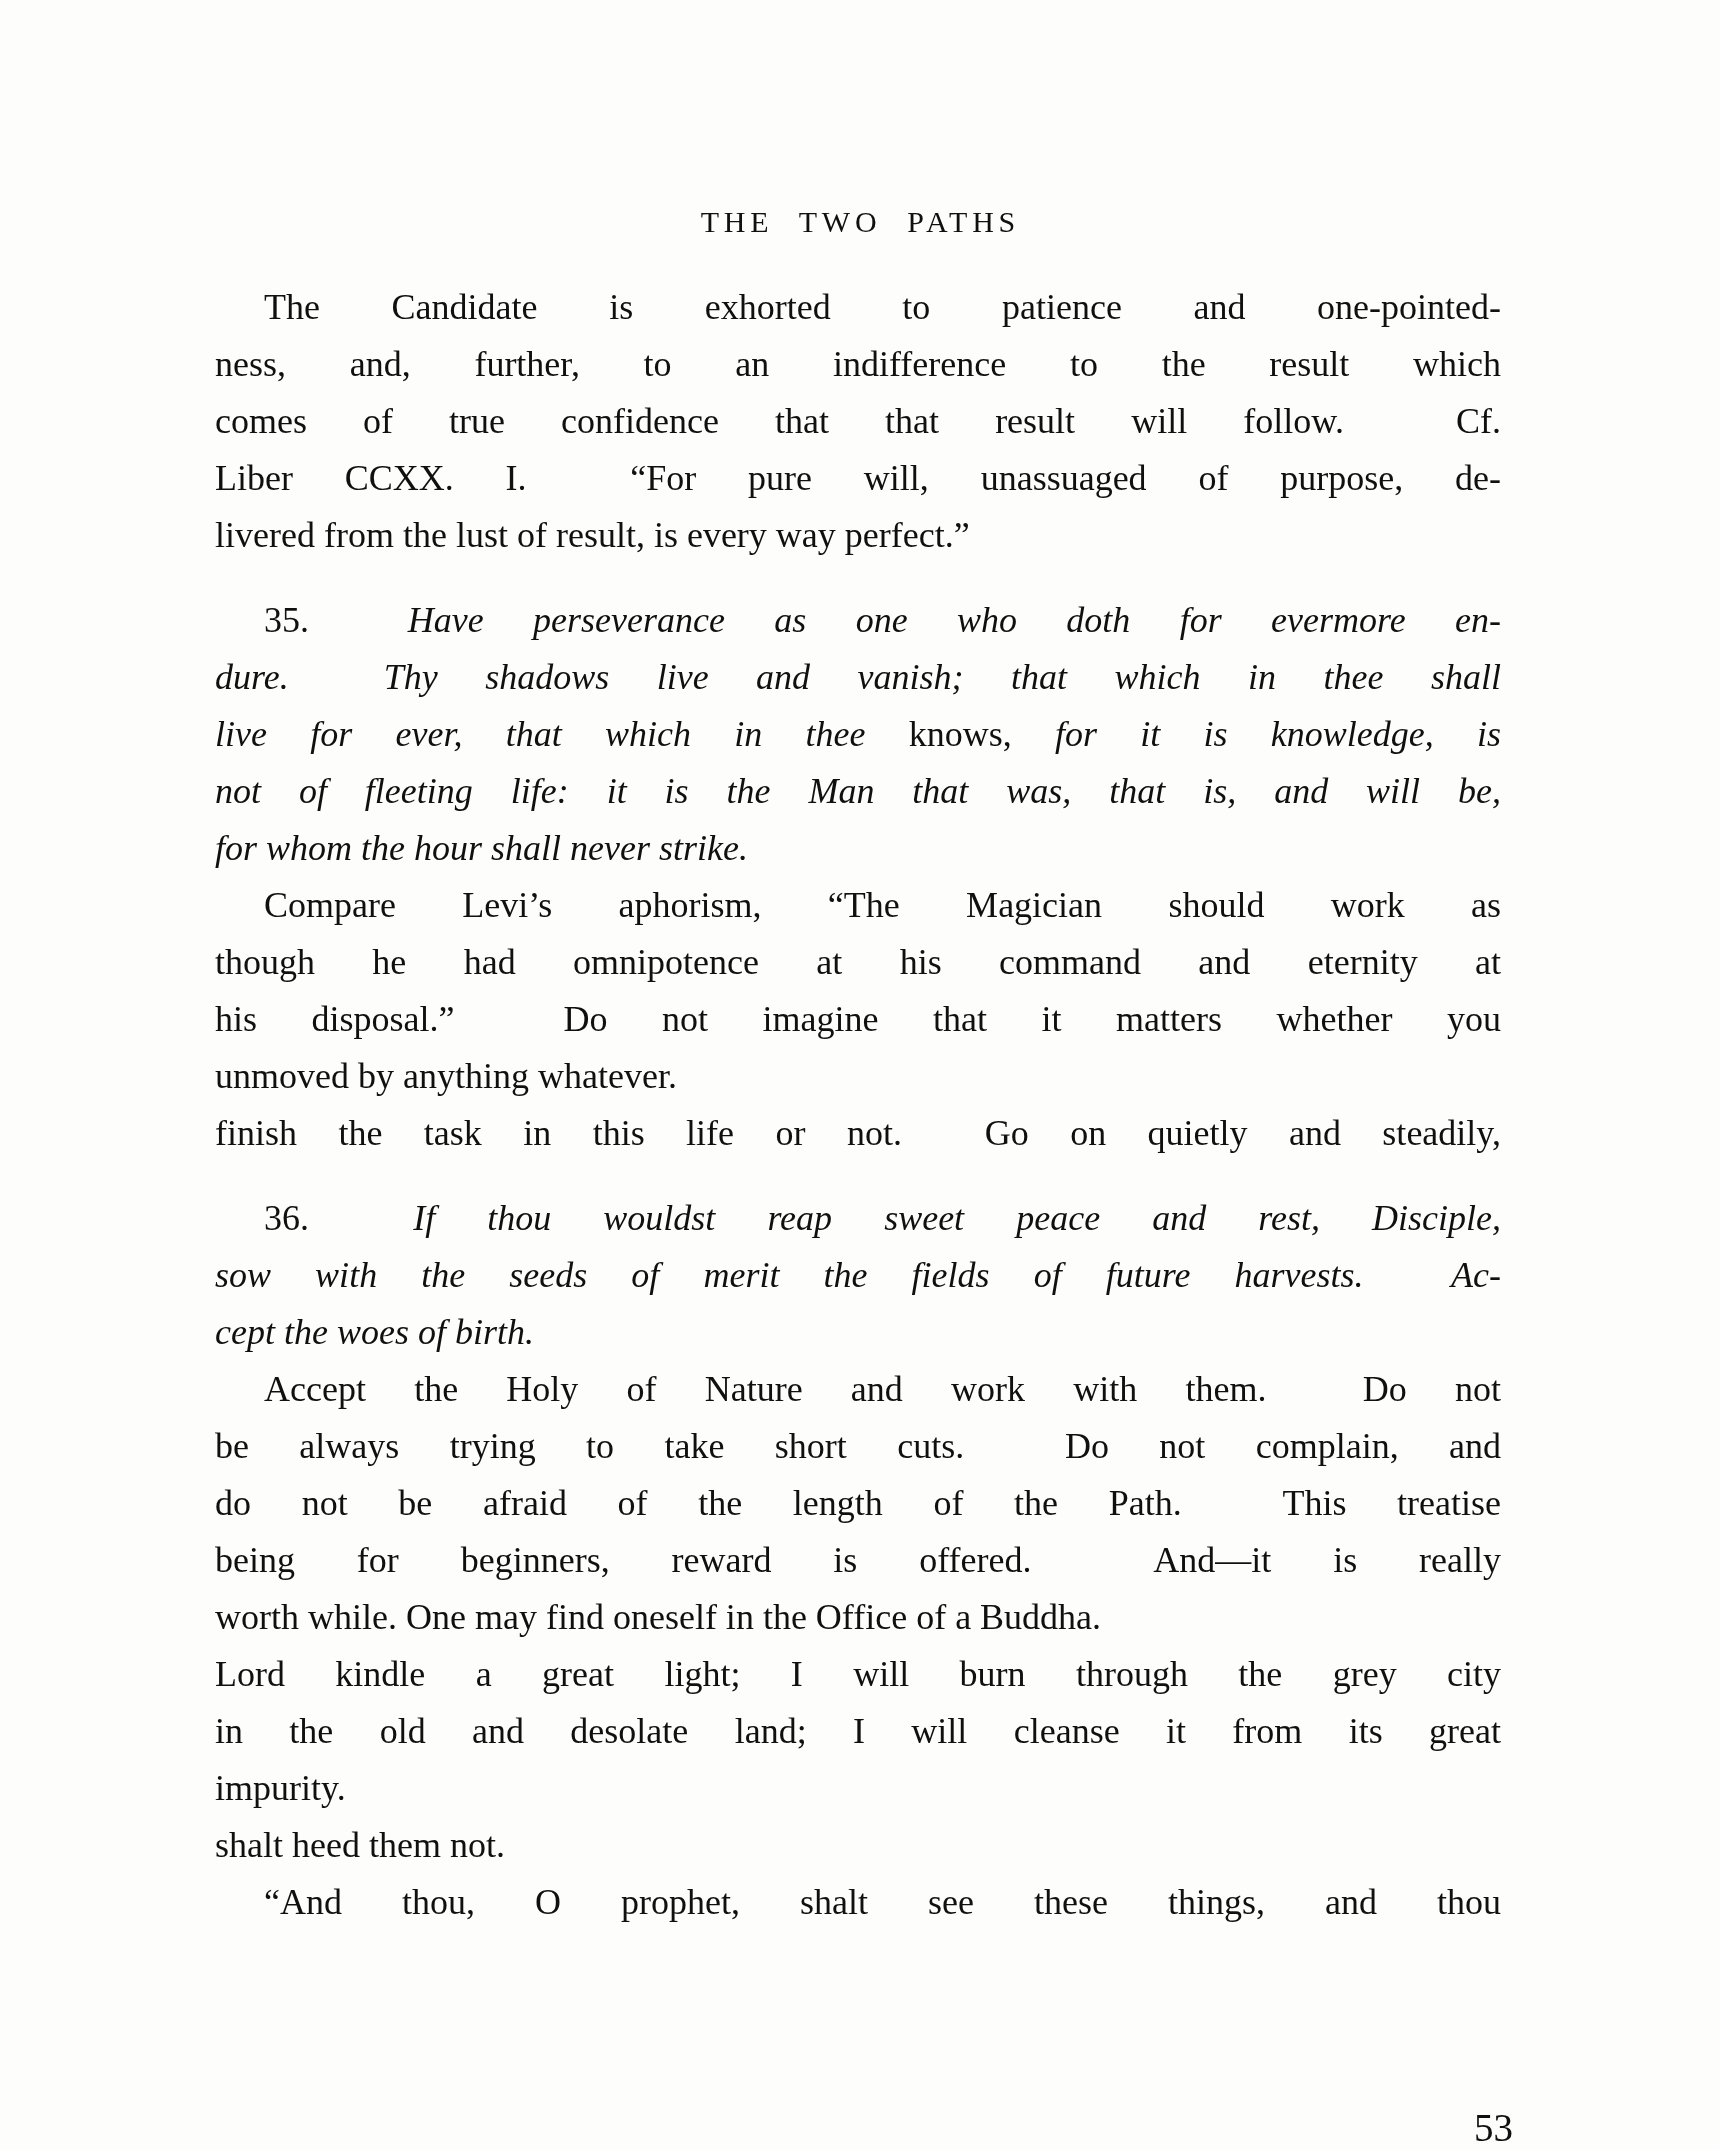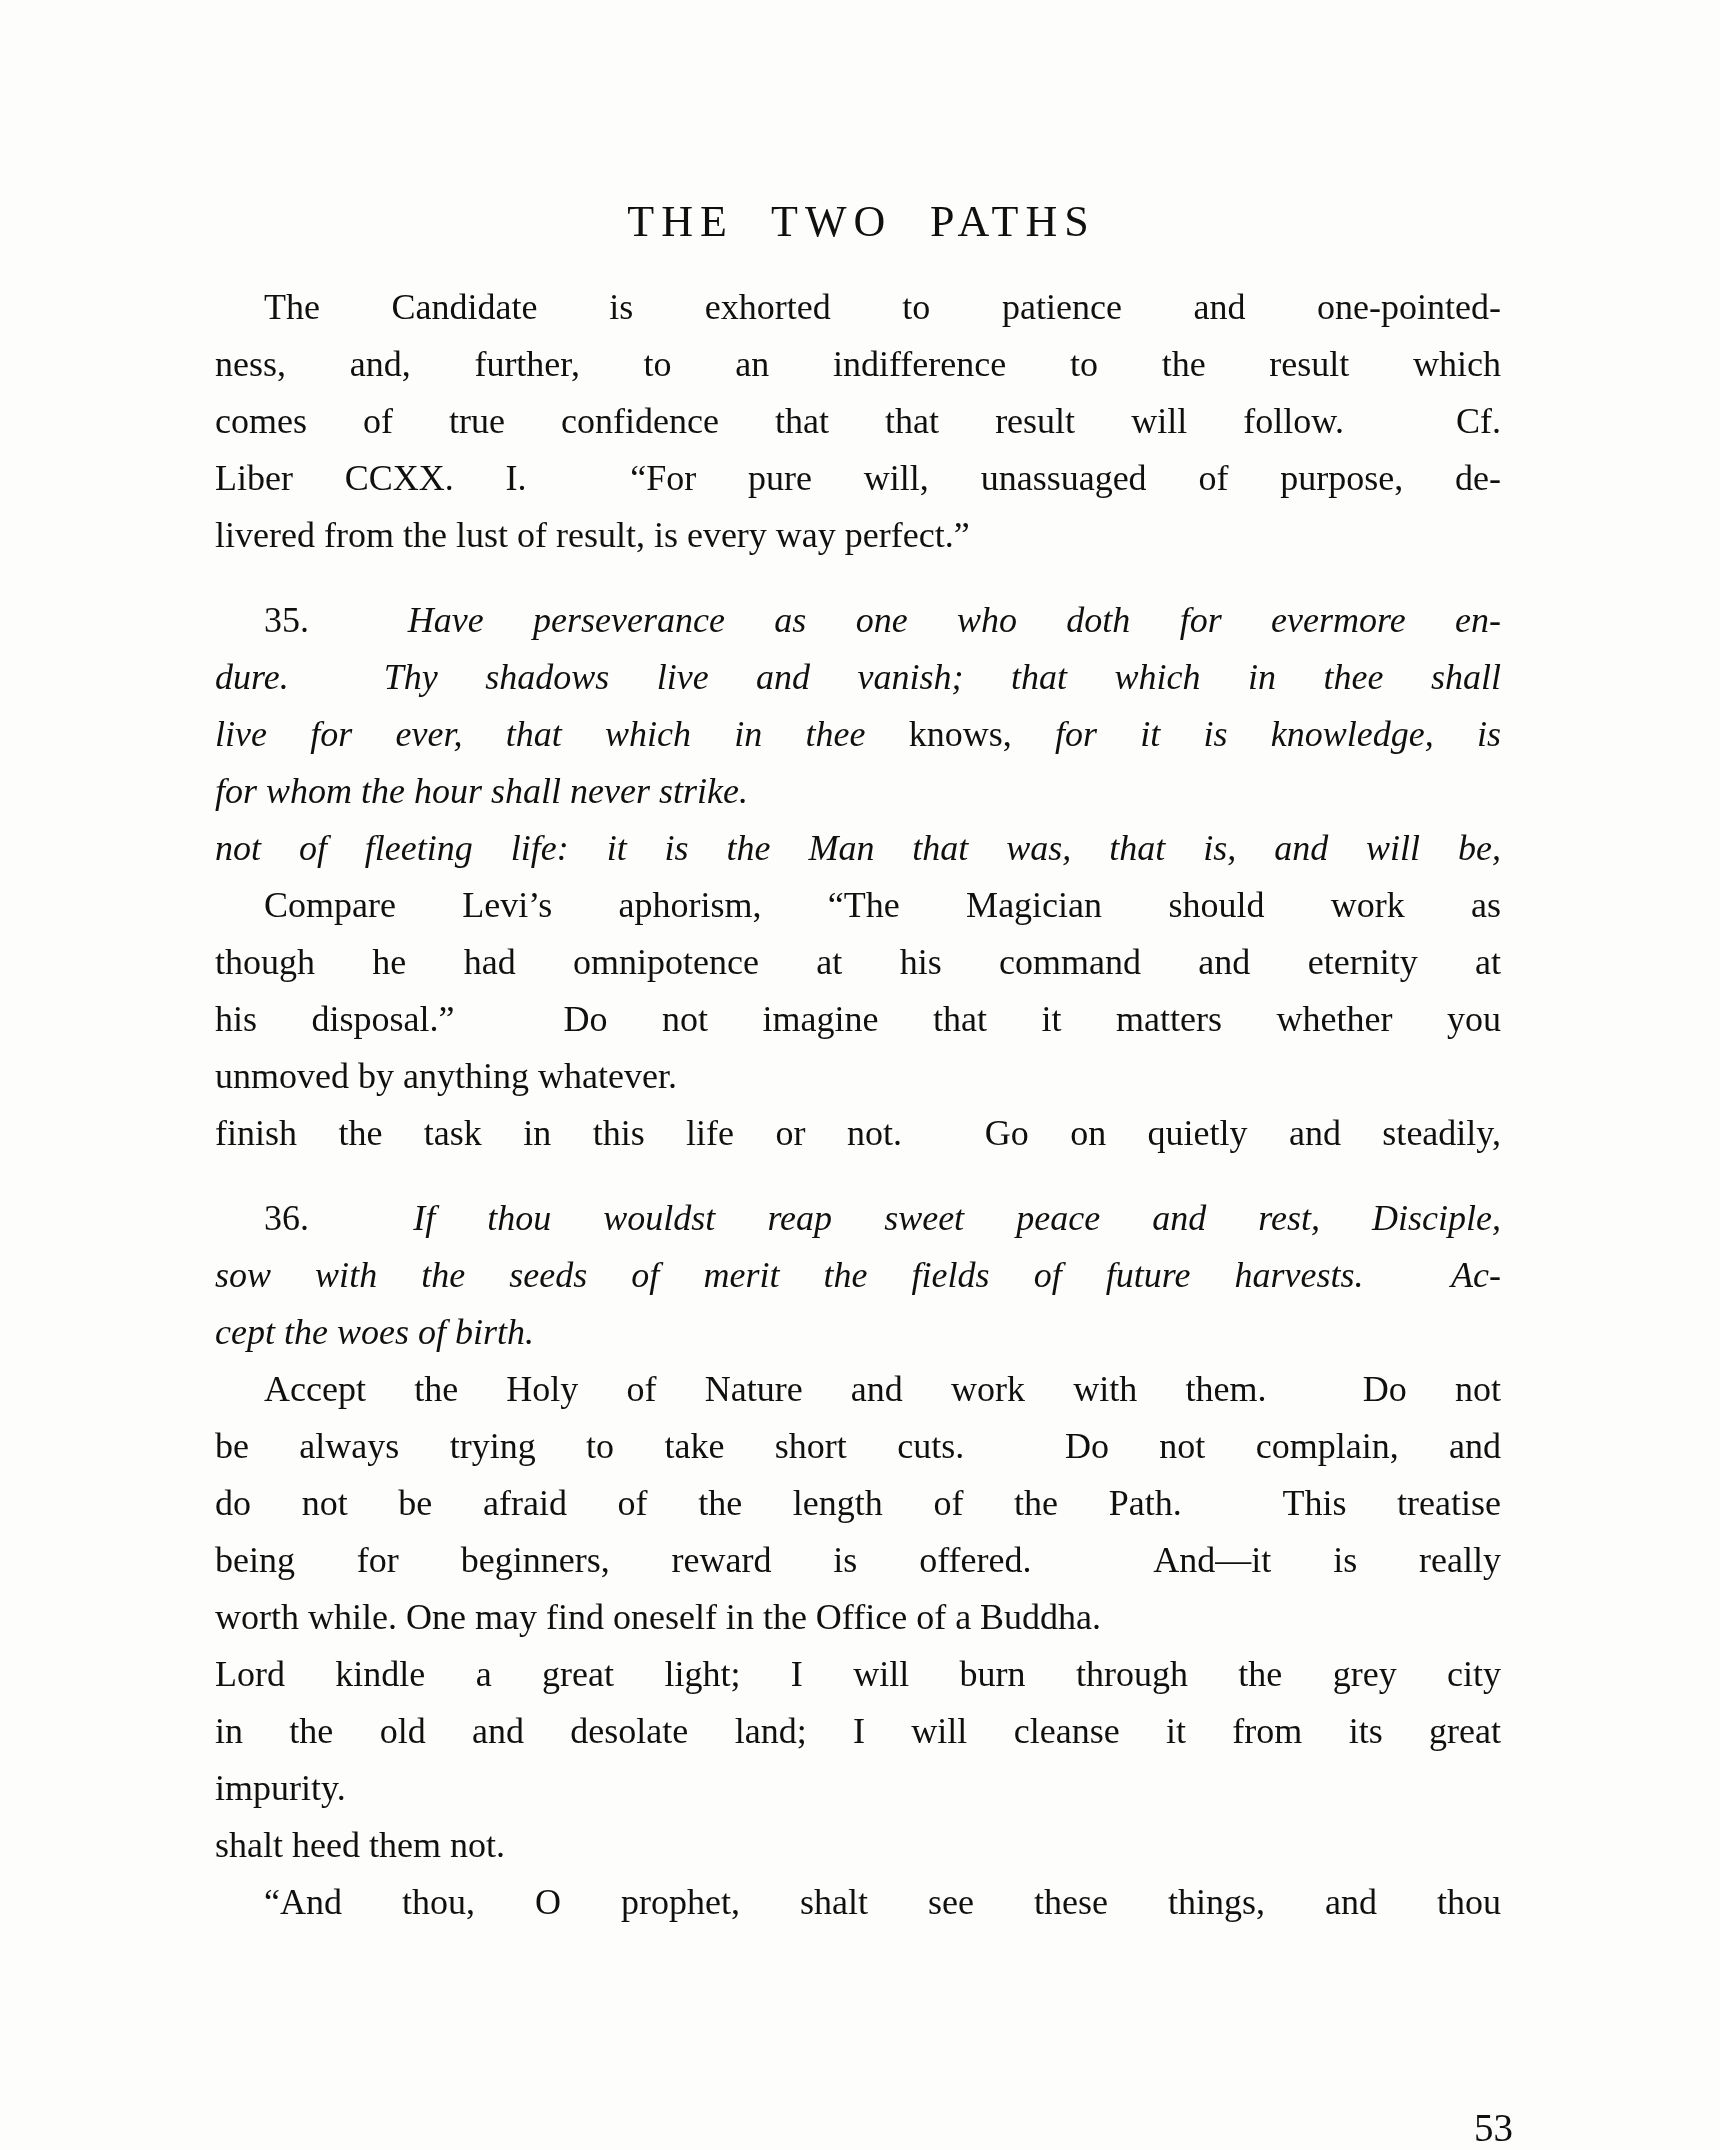--- a/index.html
+++ b/index.html
@@ -13,21 +13,21 @@
     overflow: hidden;
   }
   .content {
     position: absolute;
     left: 215px;
     top: 0;
     width: 1286px;
   }
   .title {
     margin: 199px 0 0 0;
-    font-size: 44px;
+    font-size: 30px;
     line-height: 46px;
     font-weight: 400;
     text-align: center;
     letter-spacing: 0.16em;
     word-spacing: 0.45em;
     text-indent: 0.16em; 
     white-space: pre;
   }
   .text-block { margin-top: 34px; }
   .para {
@@ -63,22 +63,22 @@
           <div class="line first j"><span class="seg">The Candidate is exhorted to patience and one-pointed-</span></div>
           <div class="line j"><span class="seg">ness, and, further, to an indifference to the result which</span></div>
           <div class="line j"><span class="seg">comes of true confidence that that result will follow.  Cf.</span></div>
           <div class="line j"><span class="seg">Liber CCXX. I.  “For pure will, unassuaged of purpose, de-</span></div>
           <div class="line"><span class="seg">livered from the lust of result, is every way perfect.”</span></div>
         </div>
         <div class="para italic gap">
           <div class="line first j"><span class="seg roman-override">35.  </span><span class="seg">Have perseverance as one who doth for evermore en-</span></div>
           <div class="line j"><span class="seg">dure.  Thy shadows live and vanish; that which in thee shall</span></div>
           <div class="line j"><span class="seg">live for ever, that which in thee </span><span class="seg roman-override">knows,</span><span class="seg"> for it is knowledge, is</span></div>
+          <div class="line j"><span class="seg">not of fleeting life: it is the Man that was, that is, and will be,</span></div>
           <div class="line"><span class="seg">for whom the hour shall never strike.</span></div>
-          <div class="line j"><span class="seg">not of fleeting life: it is the Man that was, that is, and will be,</span></div>
         </div>
         <div class="para roman">
           <div class="line first j"><span class="seg">Compare Levi’s aphorism, “The Magician should work as</span></div>
           <div class="line j"><span class="seg">though he had omnipotence at his command and eternity at</span></div>
           <div class="line j"><span class="seg">his disposal.”  Do not imagine that it matters whether you</span></div>
           <div class="line"><span class="seg">unmoved by anything whatever.</span></div>
           <div class="line j"><span class="seg">finish the task in this life or not.  Go on quietly and steadily,</span></div>
         </div>
         <div class="para italic gap">
           <div class="line first j"><span class="seg roman-override">36.  </span><span class="seg">If thou wouldst reap sweet peace and rest, Disciple,</span></div>

